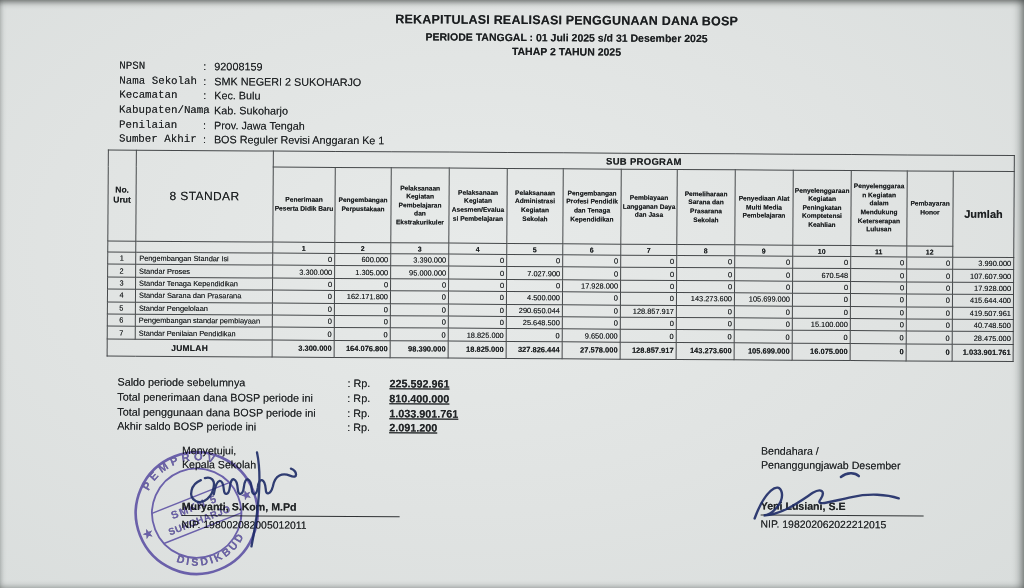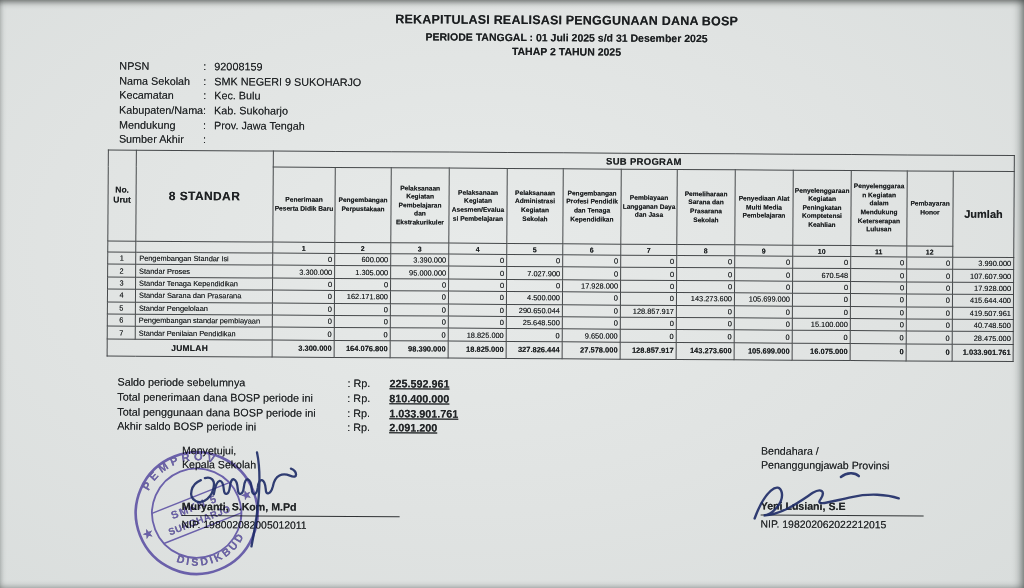--- a/index.html
+++ b/index.html
@@ -25,31 +25,31 @@
 
   
   #doc-header{position:absolute;top:13px;left:106px;width:918px;text-align:center;font-weight:700;color:#1b1e20;}
   .doc-title1{font-size:12.5px;letter-spacing:.2px;}
   .doc-title2{font-size:10.5px;margin-top:4px;}
   .doc-title3{font-size:10.5px;margin-top:2px;}
 
   
   #school-info{position:absolute;top:62px;left:118px;font-size:10.8px;}
   .info-row{display:flex;height:14.7px;}
-  .info-label{width:84px;}
+  .info-label{width:84px;font-family:Liberation Mono, monospace;}
   .info-sep{width:11px;}
 
   
   #table-wrap{position:absolute;top:152px;left:107px;}
   table{border-collapse:collapse;table-layout:fixed;width:906px;color:#1d2022;border:1.6px solid #2e3133;}
   th,td{border:1px solid #46494b;overflow:hidden;padding:0;word-wrap:break-word;}
   .rA th{height:15px;}
   .th-subprog{font-size:9.5px;font-weight:700;letter-spacing:.3px;}
   .th-no{font-size:8.5px;font-weight:700;line-height:1.15;margin-left:32px;}
-  .th-standar{font-size:12px;font-weight:700;letter-spacing:.4px;}
+  .th-standar{font-size:12px;font-weight:400;letter-spacing:.4px;}
   .rB th{height:72px;font-size:6.6px;font-weight:700;line-height:1.3;padding:1px;vertical-align:middle;}
   .rB .th-jumlah{font-size:11px;font-weight:700;}
   .rC th{height:10px;font-size:7px;font-weight:700;}
   tbody td{height:11.4px;font-size:7.4px;}
   .td-no{text-align:center;}
   .td-name{text-align:left;padding-left:3px;}
   .td-val,.td-total{text-align:right;padding-right:2px;}
   .row-total td{font-weight:700;height:16px;font-size:7.5px;}
   .row-total .td-label{font-size:8.4px;text-align:center;letter-spacing:.3px;}
 
@@ -97,40 +97,41 @@
 
   <div id="school-info">
       <div class="info-row">
         <span class="info-label">NPSN</span>
         <span class="info-sep">:</span>
         <span class="info-value">92008159</span>
       </div>
       <div class="info-row">
         <span class="info-label">Nama Sekolah</span>
         <span class="info-sep">:</span>
-        <span class="info-value">SMK NEGERI 9 SUKOHARJO</span>
+        <span class="info-value">SMK NEGERI 2 SUKOHARJO</span>
       </div>
       <div class="info-row">
         <span class="info-label">Kecamatan</span>
         <span class="info-sep">:</span>
         <span class="info-value">Kec. Bulu</span>
       </div>
       <div class="info-row">
         <span class="info-label">Kabupaten/Nama</span>
         <span class="info-sep">:</span>
         <span class="info-value">Kab. Sukoharjo</span>
       </div>
       <div class="info-row">
-        <span class="info-label">Mendukung</span>
+        <span class="info-label">Penilaian</span>
         <span class="info-sep">:</span>
         <span class="info-value">Prov. Jawa Tengah</span>
       </div>
       <div class="info-row">
         <span class="info-label">Sumber Akhir</span>
         <span class="info-sep">:</span>
+        <span class="info-value">BOS Reguler Revisi Anggaran Ke 1</span>
       </div>
     </div>
 
   <div id="table-wrap">
     <table id="bosp-table">
       <colgroup>
         <col style="width:28px">
           <col style="width:137px">
         <col style="width:62px">
           <col style="width:56px">
@@ -350,21 +351,21 @@
   <div id="sig-left" class="sig-block">
     <div class="sig-role">Menyetujui,</div>
     <div class="sig-role">Kepala Sekolah</div>
     <div class="sig-name">Muryanti, S.Kom, M.Pd</div>
     <div class="sig-line"></div>
     <div class="sig-nip">NIP. 198002082005012011</div>
   </div>
 
   <div id="sig-right" class="sig-block">
     <div class="sig-role">Bendahara /</div>
-    <div class="sig-role">Penanggungjawab Provinsi</div>
+    <div class="sig-role">Penanggungjawab Desember</div>
     <div class="sig-name">Yeni Lusiani, S.E</div>
     <div class="sig-line"></div>
     <div class="sig-nip">NIP. 198202062022212015</div>
   </div>
 
   <svg id="stamp" viewBox="0 0 142 142">
     <g stroke="#4a3c9b" fill="none">
       <circle cx="71" cy="71" r="60" stroke-width="2.6"></circle>
       <circle cx="71" cy="71" r="44" stroke-width="1.8"></circle>
       <line x1="30" y1="55" x2="112" y2="55" stroke-width="1.4"></line>

